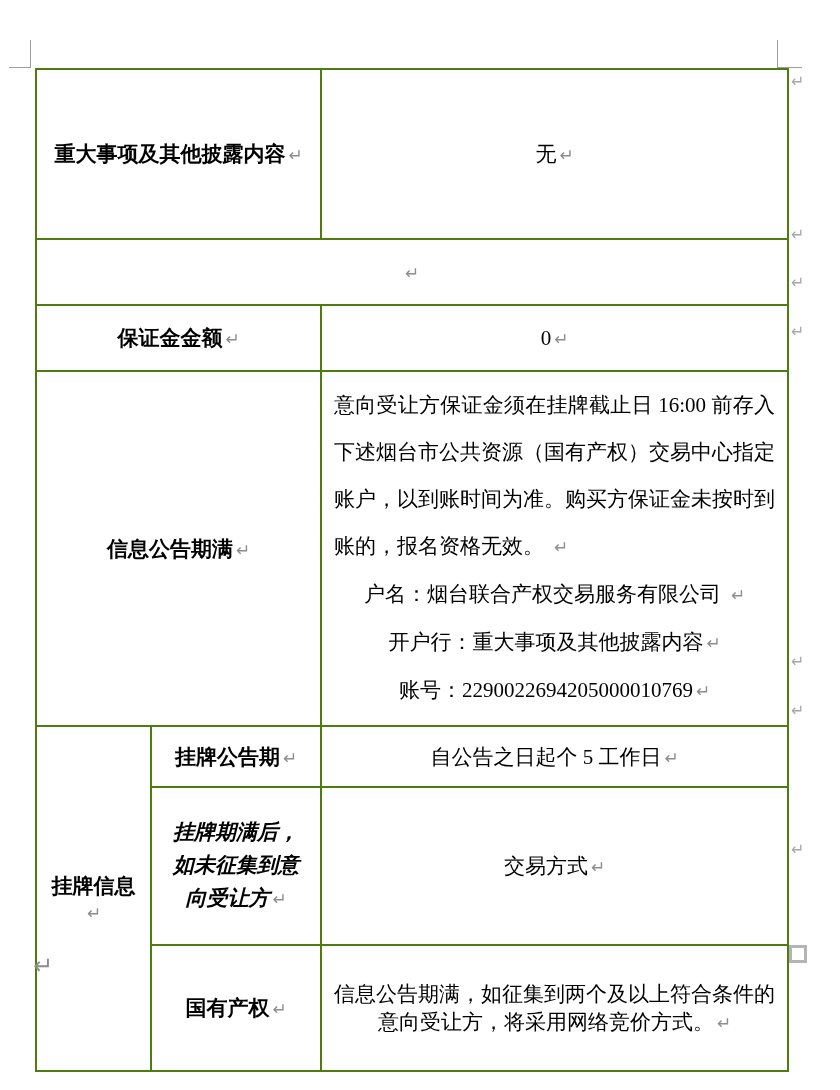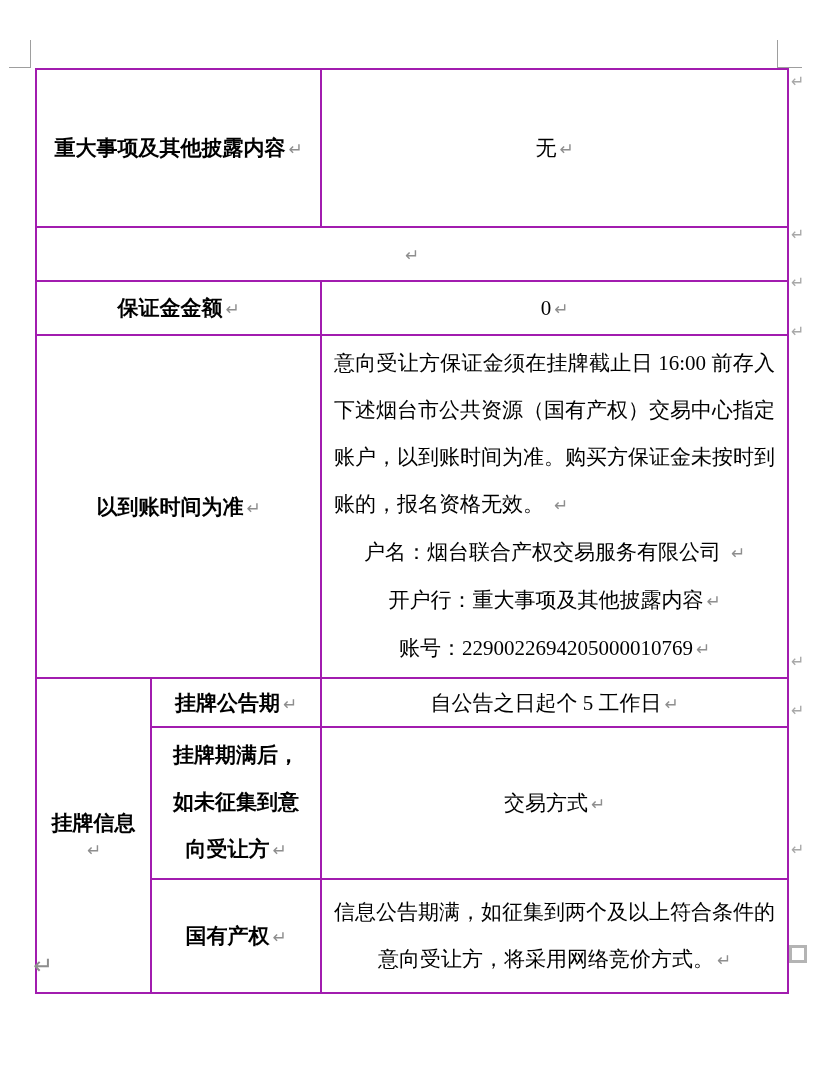--- a/index.html
+++ b/index.html
@@ -18,44 +18,44 @@
   .crop-right{left:777px;top:40px;width:24px;height:27px;
     border-left:1px solid #9e9e9e;border-bottom:1px solid #9e9e9e;}
 
   
   table.doc{
     position:absolute;left:35px;top:68px;
     width:752px;
     border-collapse:collapse;table-layout:fixed;
   }
   table.doc td{
-    border:2px solid #a21caf;
+    border:2px solid #4d7c0f;
     font-size:21px;
-    padding:4px 12px;
+    padding:10px 12px;
     vertical-align:middle;
     text-align:center;
     overflow:hidden;
   }
   td.lbl{font-weight:bold;}
   tr.r1 td{height:148px;}
   tr.r2 td{height:44px;}
   tr.r3 td{height:44px;margin-top:39px;}
   tr.r4 td{height:326px;}
   tr.r5a td{height:39px;margin-top:33px;}
   tr.r5b td{height:136px;}
   tr.r5c td{height:104px;}
   td.body-cell{
     text-align:left;vertical-align:top;
     padding:2px 12px;
   }
   td.body-cell p{margin:0;line-height:47px;font-size:21px;}
   .p-just{text-align:justify;}
   td.hdr-cell{padding:0 6px;border-radius:7px;}
-  td.wrap-lbl{line-height:47px;padding:0 8px;}
-  td.wrap-val{line-height:47px;padding:0 10px;}
+  td.wrap-lbl{line-height:33px;padding:0 8px;font-style:italic;}
+  td.wrap-val{line-height:28px;padding:0 10px;}
 
   
   .pilcrow{
     color:#8e8e8e;
     font-family:"DejaVu Sans",sans-serif;
     font-size:17px;
     font-weight:normal;
     margin-left:3px;
   }
   .pilcrow.sp{margin-left:10px;}
@@ -113,21 +113,21 @@
       <td colspan="2" class="lbl">
         <span>保证金金额</span><span class="pilcrow">↵</span>
       </td>
       <td>
         <span>0</span><span class="pilcrow">↵</span>
       </td>
     </tr>
 
     <tr class="r4">
       <td colspan="2" class="lbl">
-        <span>以到账时间为准</span><span class="pilcrow">↵</span>
+        <span>信息公告期满</span><span class="pilcrow">↵</span>
       </td>
       <td class="body-cell">
         <p class="p-just"><span>意向受让方保证金须在挂牌截止日 16:00 前存入下述烟台市公共资源（国有产权）交易中心指定账户，以到账时间为准。购买方保证金未按时到账的，报名资格无效。</span><span class="pilcrow sp">↵</span></p>
         <p><span>户名：烟台联合产权交易服务有限公司</span><span class="pilcrow sp">↵</span></p>
         <p><span>开户行：重大事项及其他披露内容</span><span class="pilcrow">↵</span></p>
         <p><span>账号：2290022694205000010769</span><span class="pilcrow">↵</span></p>
       </td>
     </tr>
 
     <tr class="r5a">

